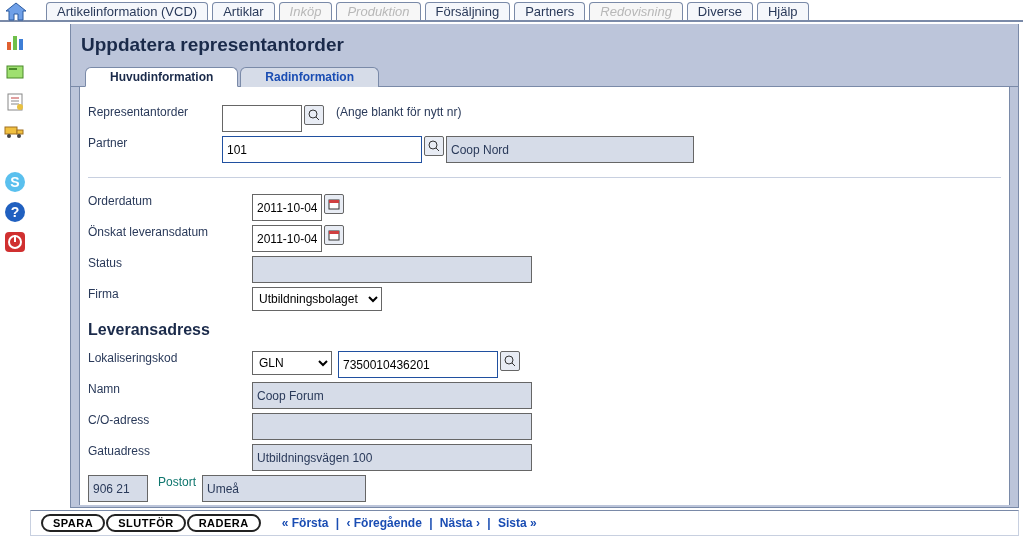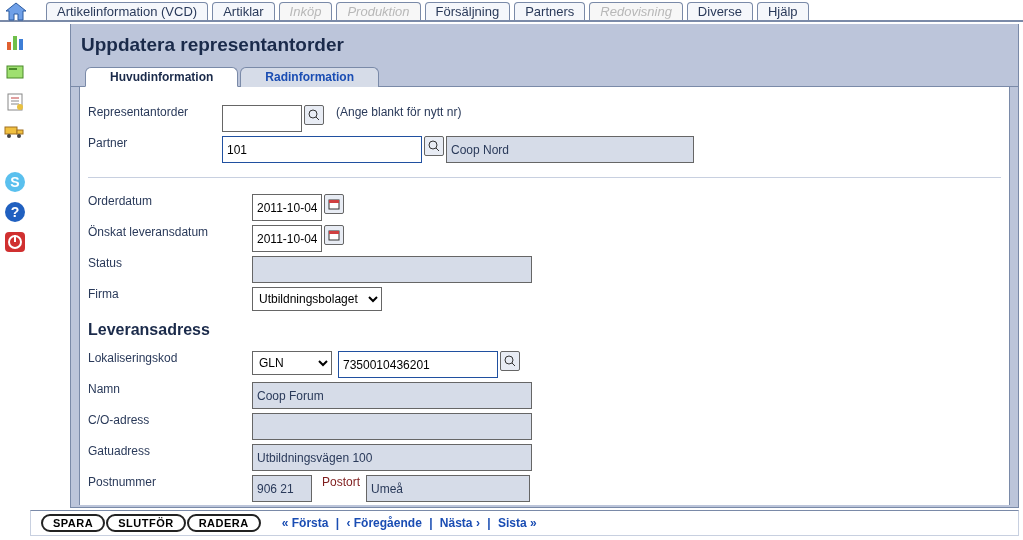--- a/index.html
+++ b/index.html
@@ -370,23 +370,22 @@
       </div>
       <div class="row">
         <div class="label" style="width:164px">C/O-adress</div>
         <div class="readonly-field" style="width:280px"></div>
       </div>
       <div class="row">
         <div class="label" style="width:164px">Gatuadress</div>
         <div class="readonly-field" style="width:280px">Utbildningsvägen 100</div>
       </div>
       <div class="row">
-        <div class="label" style="width:164px">Postnummer</div>
         <div class="readonly-field" style="width:60px">906 21</div>
-        <span style="margin:0 6px 0 10px; color:#7f1d1d;">Postort</span>
+        <span style="margin:0 6px 0 10px; color:#0f766e;">Postort</span>
         <div class="readonly-field" style="width:164px">Umeå</div>
       </div>
       <div class="row">
         <div class="label" style="width:164px">Stat, region</div>
         <div class="readonly-field" style="width:280px"></div>
       </div>
       <div class="row">
         <div class="label" style="width:164px">Land</div>
         <div class="readonly-field" style="width:40px"></div>
         <div class="readonly-field" style="width:234px; margin-left:4px;"></div>

